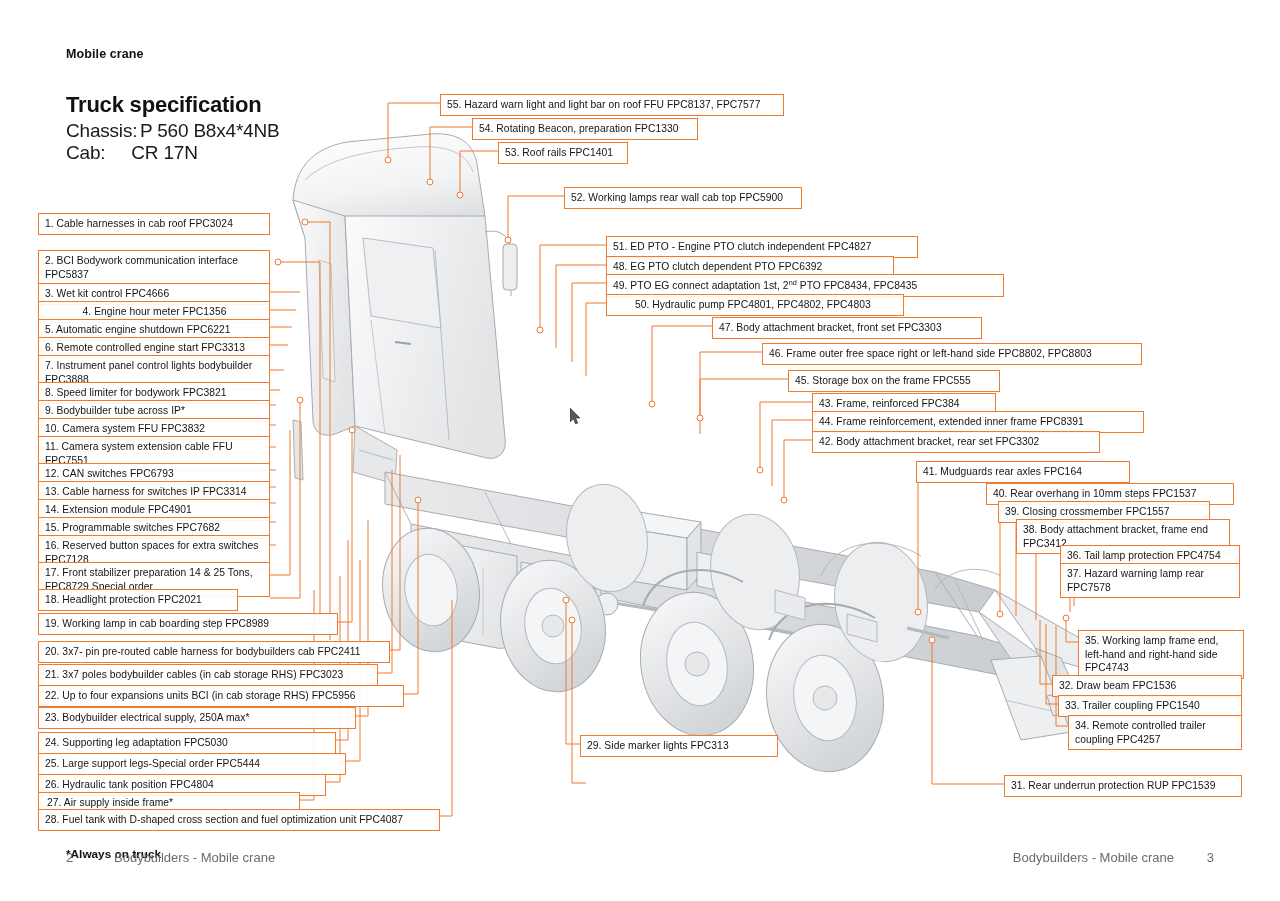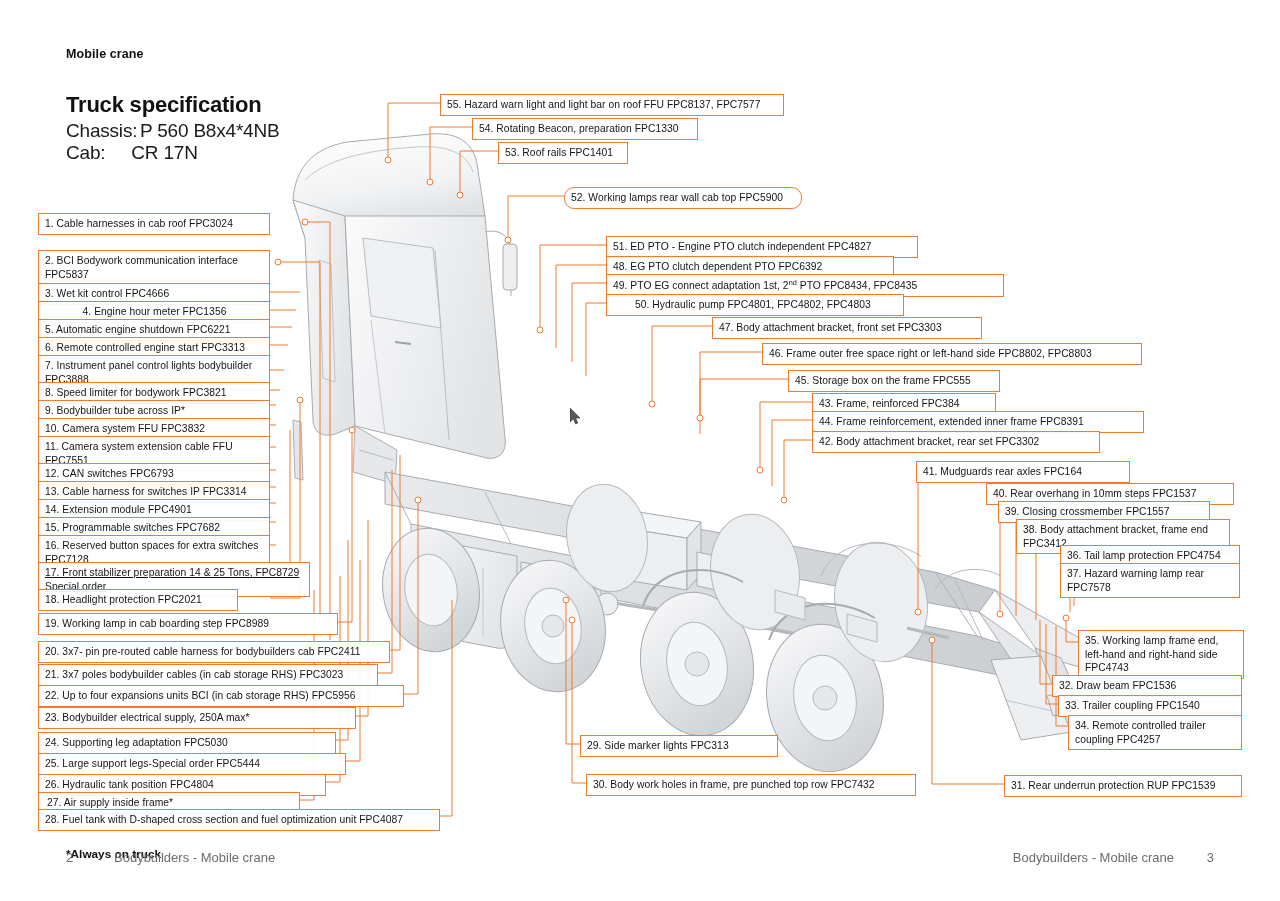--- a/index.html
+++ b/index.html
@@ -347,37 +347,37 @@
   <div class="callout" style="left:38px;  top:355px; width:232px;">7. Instrument panel control lights bodybuilder FPC3888</div>
   <div class="callout" style="left:38px;  top:382px; width:232px;">8. Speed limiter for bodywork FPC3821</div>
   <div class="callout" style="left:38px;  top:400px; width:232px;">9. Bodybuilder tube across IP*</div>
   <div class="callout" style="left:38px;  top:418px; width:232px;">10. Camera system FFU FPC3832</div>
   <div class="callout" style="left:38px;  top:436px; width:232px;">11. Camera system extension cable FFU FPC7551</div>
   <div class="callout" style="left:38px;  top:463px; width:232px;">12. CAN switches FPC6793</div>
   <div class="callout" style="left:38px;  top:481px; width:232px;">13. Cable harness for switches IP FPC3314</div>
   <div class="callout" style="left:38px;  top:499px; width:232px;">14. Extension module FPC4901</div>
   <div class="callout" style="left:38px;  top:517px; width:232px;">15. Programmable switches FPC7682</div>
   <div class="callout" style="left:38px;  top:535px; width:232px;">16. Reserved button spaces for extra switches FPC7128</div>
-  <div class="callout" style="left:38px;  top:562px; width:272px;text-decoration:underline;">17. Front stabilizer preparation 14 &amp; 25 Tons, FPC8729 Special order</div>
+  <div class="callout" style="left:38px;  top:562px; width:232px;">17. Front stabilizer preparation 14 &amp; 25 Tons, FPC8729 Special order</div>
   <div class="callout" style="left:38px;  top:589px; width:200px;">18. Headlight protection FPC2021</div>
   <div class="callout" style="left:38px;  top:613px; width:300px;">19. Working lamp in cab boarding step FPC8989</div>
   <div class="callout" style="left:38px;  top:641px; width:352px;">20. 3x7- pin pre-routed cable harness for bodybuilders cab FPC2411</div>
   <div class="callout" style="left:38px;  top:664px; width:340px;">21. 3x7 poles bodybuilder cables (in cab storage RHS) FPC3023</div>
   <div class="callout" style="left:38px;  top:685px; width:366px;">22. Up to four expansions units BCI (in cab storage RHS) FPC5956</div>
   <div class="callout" style="left:38px;  top:707px; width:318px;">23. Bodybuilder electrical supply, 250A max*</div>
   <div class="callout" style="left:38px;  top:732px; width:298px;">24. Supporting leg adaptation FPC5030</div>
   <div class="callout" style="left:38px;  top:753px; width:308px;">25. Large support legs-Special order FPC5444</div>
   <div class="callout" style="left:38px;  top:774px; width:288px;">26. Hydraulic tank position FPC4804</div>
   <div class="callout" style="left:38px;  top:792px; width:262px;padding-left:8px;">27. Air supply inside frame*</div>
   <div class="callout" style="left:38px;  top:809px; width:402px;">28. Fuel tank with D-shaped cross section and fuel optimization unit FPC4087</div>
 
   <div class="callout" style="left:440px; top:94px;  width:344px;">55. Hazard warn light and light bar on roof FFU FPC8137, FPC7577</div>
   <div class="callout" style="left:472px; top:118px; width:226px;">54. Rotating Beacon, preparation FPC1330</div>
   <div class="callout" style="left:498px; top:142px; width:130px;">53. Roof rails FPC1401</div>
-  <div class="callout" style="left:564px; top:187px; width:238px;border-radius:10px;">52. Working lamps rear wall cab top FPC5900</div>
+  <div class="callout" style="left:564px; top:187px; width:238px;">52. Working lamps rear wall cab top FPC5900</div>
 
   <div class="callout" style="left:606px; top:236px; width:312px;">51. ED PTO - Engine PTO clutch independent FPC4827</div>
   <div class="callout" style="left:606px; top:256px; width:288px;">48. EG PTO clutch dependent PTO FPC6392</div>
   <div class="callout" style="left:606px; top:274px; width:398px;">49. PTO EG connect adaptation 1st, 2<sup>nd</sup> PTO FPC8434, FPC8435</div>
   <div class="callout" style="left:606px; top:294px; width:298px;padding-left:28px;">50. Hydraulic pump FPC4801, FPC4802, FPC4803</div>
   <div class="callout" style="left:712px; top:317px; width:270px;">47. Body attachment bracket, front set FPC3303</div>
   <div class="callout" style="left:762px; top:343px; width:380px;">46. Frame outer free space right or left-hand side FPC8802, FPC8803</div>
   <div class="callout" style="left:788px; top:370px; width:212px;">45. Storage box on the frame FPC555</div>
   <div class="callout" style="left:812px; top:393px; width:184px;">43. Frame, reinforced FPC384</div>
   <div class="callout" style="left:812px; top:411px; width:332px;">44. Frame reinforcement, extended inner frame FPC8391</div>
@@ -388,21 +388,20 @@
   <div class="callout" style="left:1016px; top:519px; width:214px;">38. Body attachment bracket, frame end FPC3412</div>
   <div class="callout" style="left:1060px; top:545px; width:180px;">36. Tail lamp protection FPC4754</div>
   <div class="callout" style="left:1060px; top:563px; width:180px;">37. Hazard warning lamp rear FPC7578</div>
   <div class="callout" style="left:1078px; top:630px; width:166px;">35. Working lamp frame end, left-hand and right-hand side FPC4743</div>
   <div class="callout" style="left:1052px; top:675px; width:190px;">32. Draw beam FPC1536</div>
   <div class="callout" style="left:1058px; top:695px; width:184px;">33. Trailer coupling FPC1540</div>
   <div class="callout" style="left:1068px; top:715px; width:174px;">34. Remote controlled trailer coupling FPC4257</div>
   <div class="callout" style="left:1004px; top:775px; width:238px;">31. Rear underrun protection RUP FPC1539</div>
 
   <div class="callout" style="left:580px; top:735px; width:198px;">29. Side marker lights FPC313</div>
-  <div class="callout" style="left:586px; top:774px; width:330px;">30. Body work holes in frame, pre punched top row FPC7432</div>
 
   <div class="always">*Always on truck</div>
 
   <div class="footer footer-left">
     <span class="pg">2</span><span>Bodybuilders - Mobile crane</span>
   </div>
   <div class="footer footer-right">
     <span>Bodybuilders - Mobile crane</span><span class="pg">3</span>
   </div>
 

